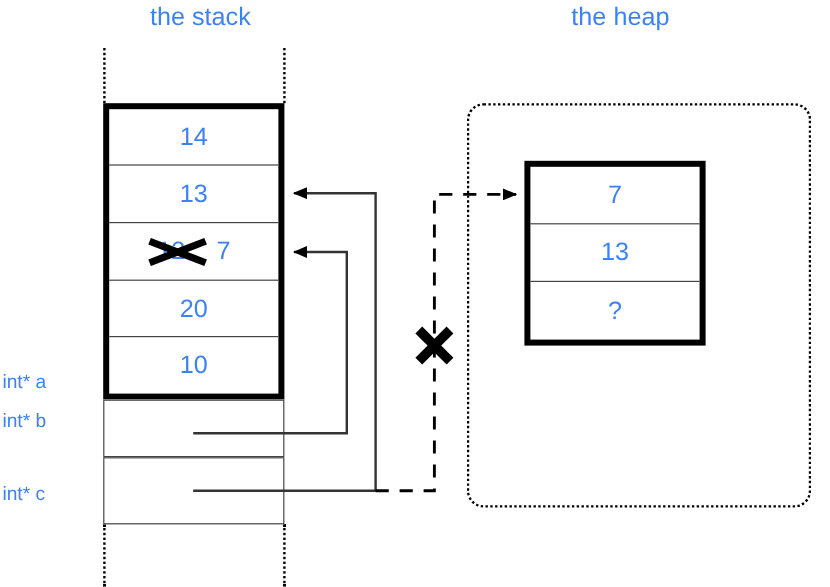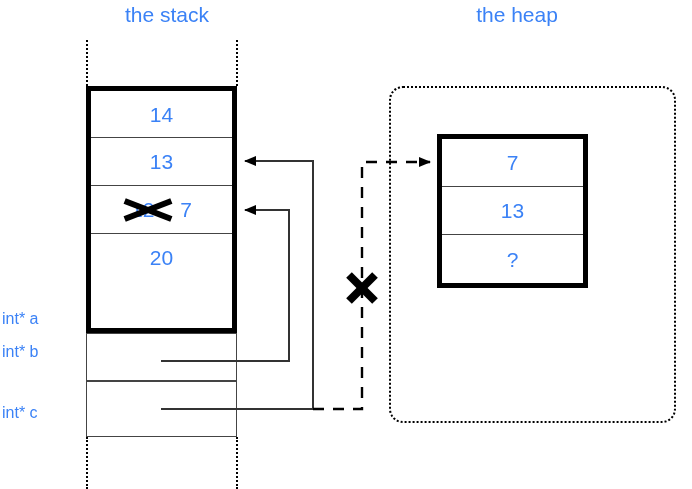--- a/index.html
+++ b/index.html
@@ -154,20 +154,23 @@
       <span class="struck">
         <span>12</span>
         <span class="x1"></span>
         <span class="x2"></span>
       </span>
       <span>7</span>
     </div>
     <div class="cell" style="top:143px; height:47px;">
       <span>20</span>
     </div>
+    <div class="cell" style="top:190px; height:47px;">
+      <span>10</span>
+    </div>
   </div>
 
   <div class="slot" style="top:333px; height:48px;"></div>
   <div class="slot" style="top:381px; height:56px;"></div>
 
   <div class="var-label" style="left:2px; top:308px;">int* a</div>
   <div class="var-label" style="left:2px; top:341px;">int* b</div>
   <div class="var-label" style="left:2px; top:402px;text-align:right;">int* c</div>
 
   <div id="heap-region"></div>

